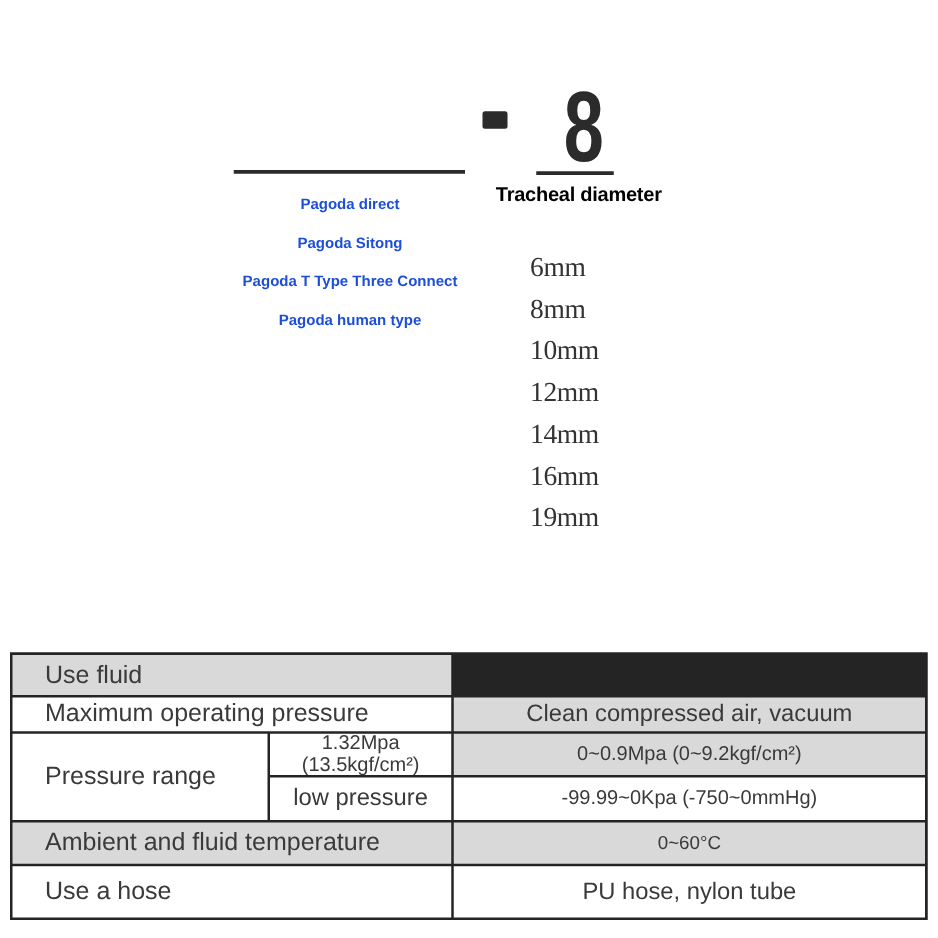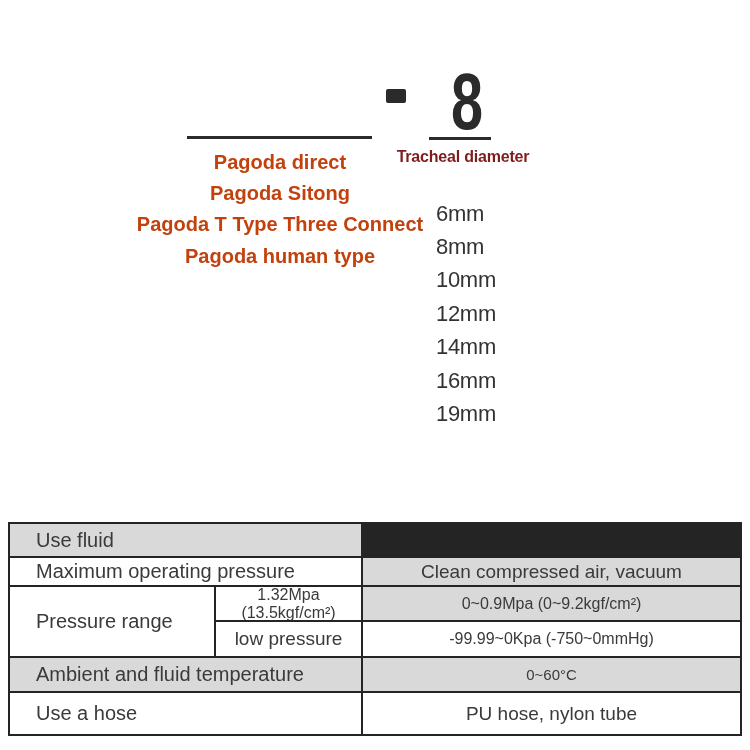--- a/index.html
+++ b/index.html
@@ -11,27 +11,27 @@
 
   
   .dash-sep { position:absolute; left:386px; top:89px; width:20px; height:14px;
               background:#2b2b2b; border-radius:2px; }
   .big-size { position:absolute; left:437px; top:62px; width:60px; text-align:center;
               font-size:80px; line-height:1; font-weight:bold; color:#2b2b2b;
               transform:scaleX(0.72); transform-origin:center; }
   .uline-left { position:absolute; left:187px; top:136px; width:185px; height:3px; background:#2b2b2b; }
   .uline-size { position:absolute; left:429px; top:137px; width:62px; height:3px; background:#2b2b2b; }
   .size-label { position:absolute; left:377px; top:148px; width:172px; text-align:center;
-                font-weight:bold; font-size:16px; color:#7f1d1d; letter-spacing:-0.2px; }
+                font-weight:bold; font-size:16px; color:#000000; letter-spacing:-0.2px; }
 
   .type-list { position:absolute; left:125px; top:147px; width:310px; }
   .type-list .t { height:31.2px; display:flex; align-items:center; justify-content:center;
-                  font-weight:bold; font-size:20px; color:#c2410c; white-space:nowrap; }
+                  font-weight:bold; font-size:12px; color:#1d4ed8; white-space:nowrap; }
 
-  .diam-list { position:absolute; left:436px; top:197px; }
+  .diam-list { position:absolute; left:424px; top:197px;font-family:Liberation Serif, serif; }
   .diam-list .d { height:33.4px; display:flex; align-items:center;
                   font-size:22px; color:#333333; letter-spacing:-0.3px; }
 
   
   .spec {
     position:absolute; left:8px; top:522px; width:734px; box-sizing:border-box;
     border:2px solid #242424; background:#242424;
     display:grid; grid-template-columns:204px 145px 1fr;
     grid-template-rows:32px 27px 33px 34px 33px 41px; gap:2px;
   }

